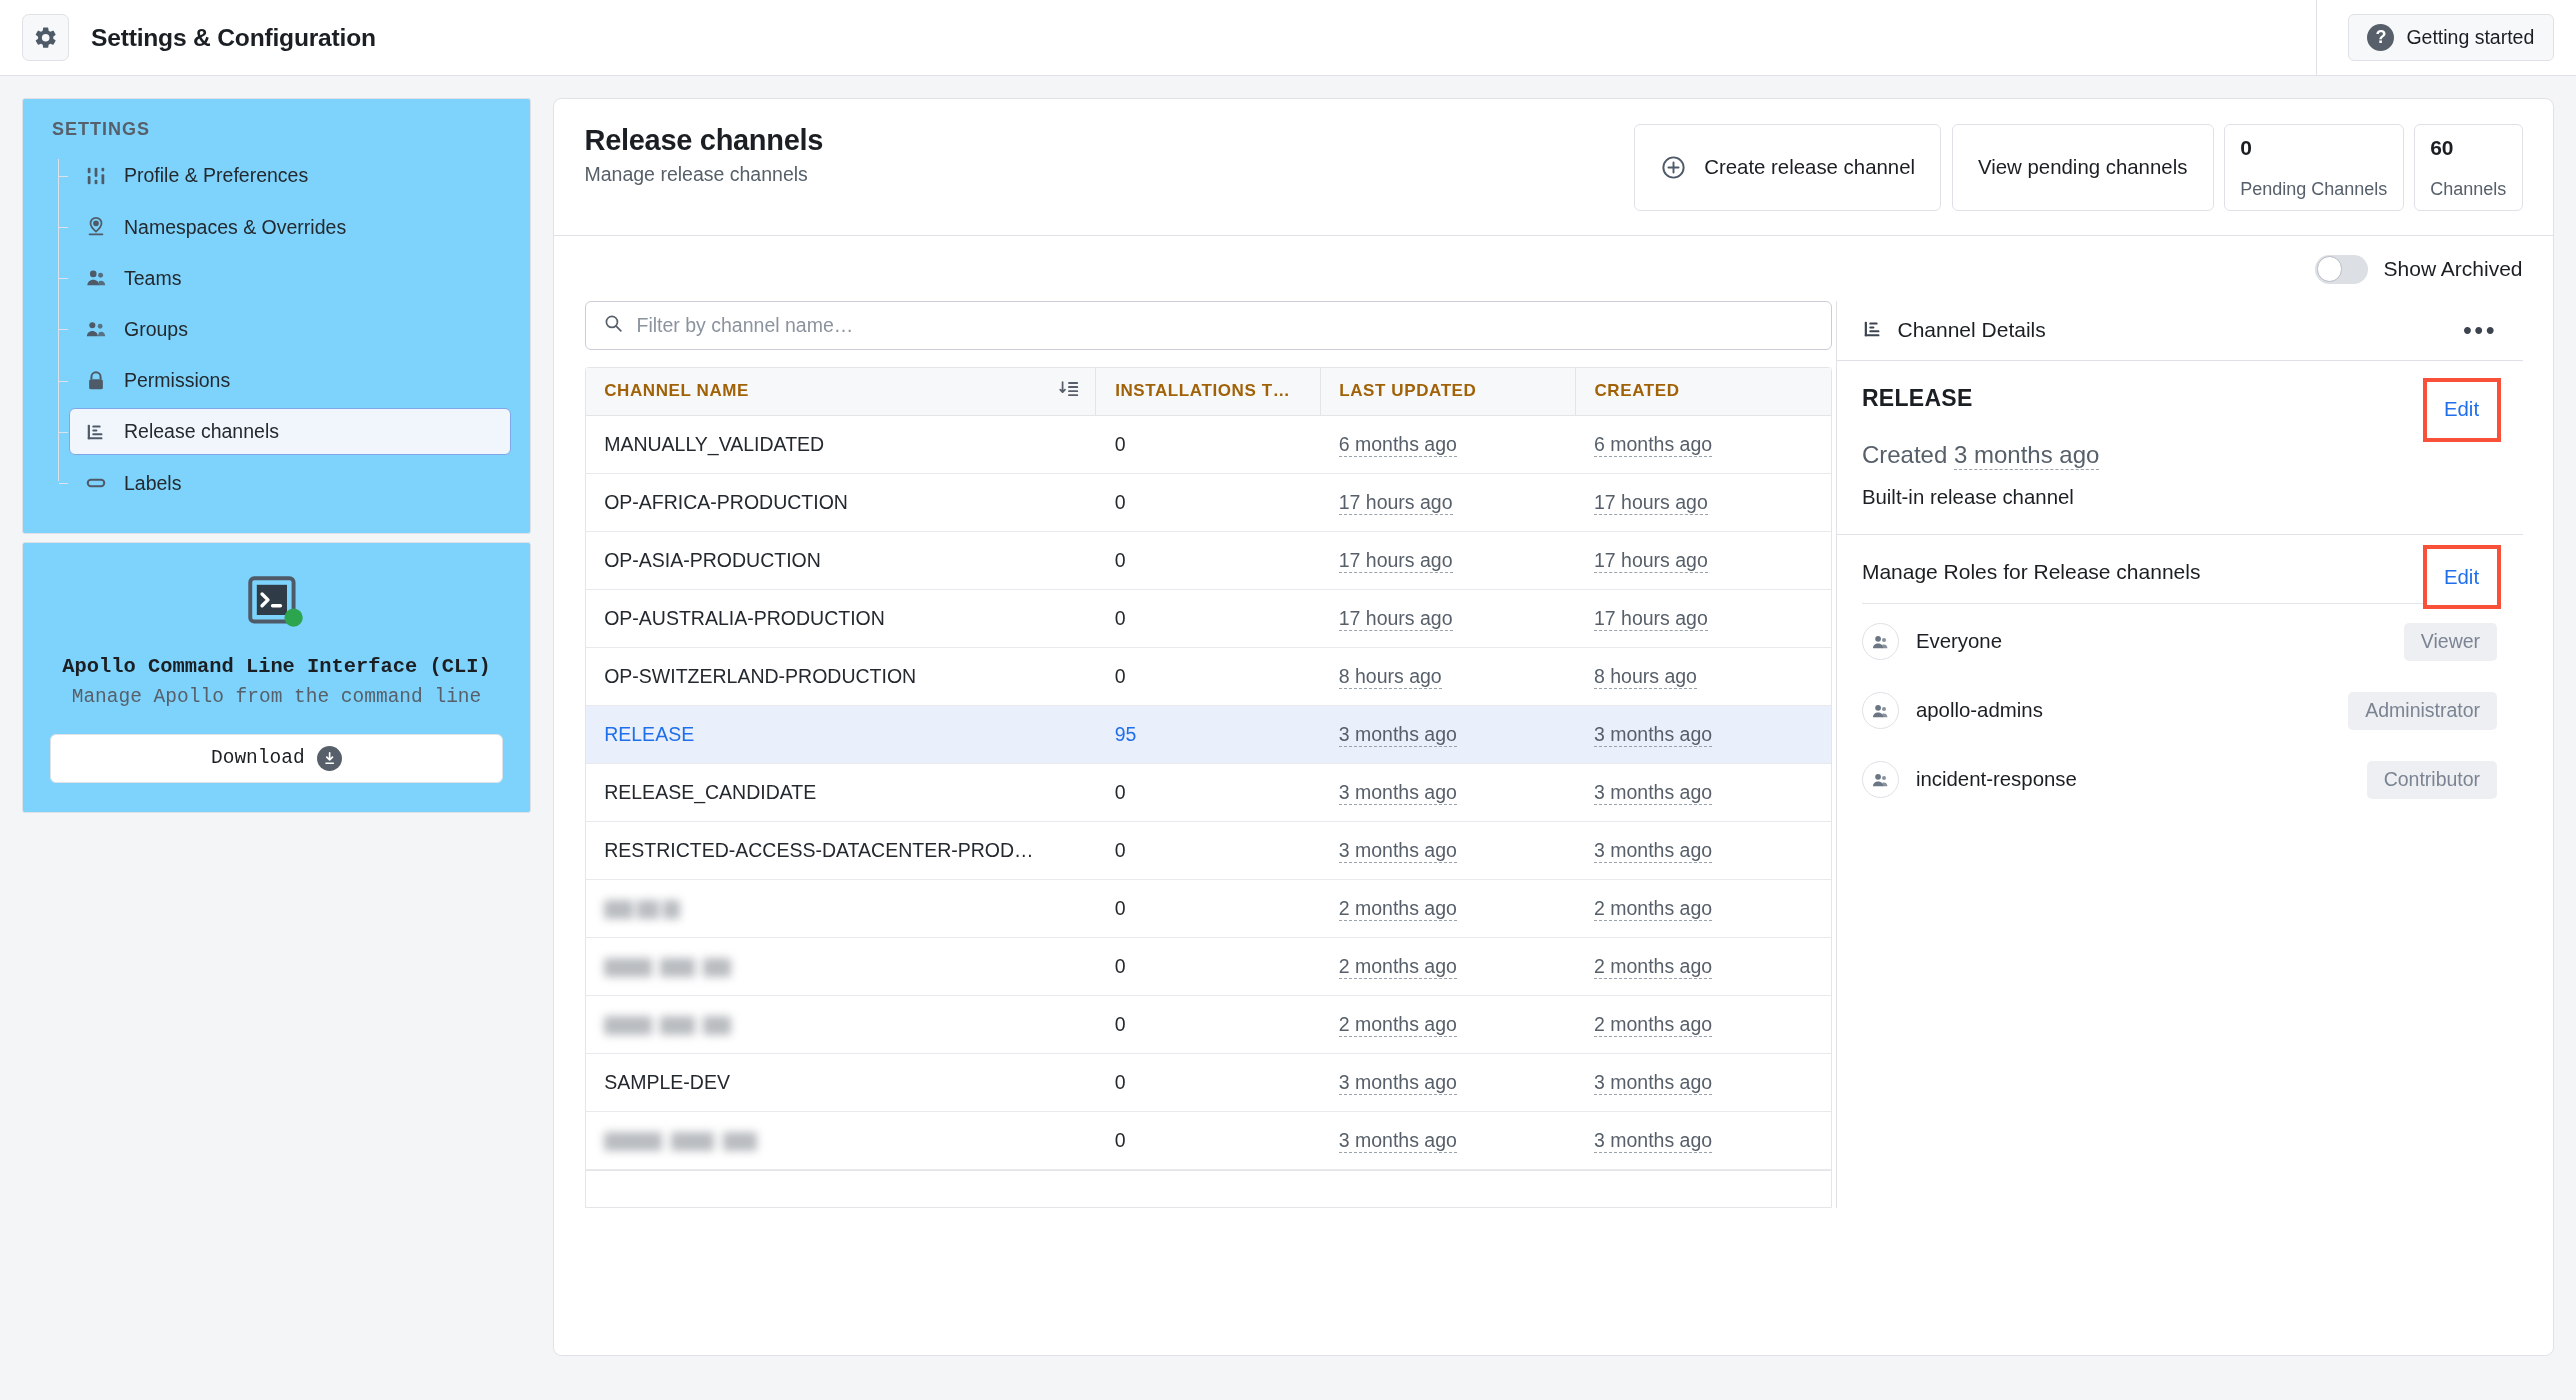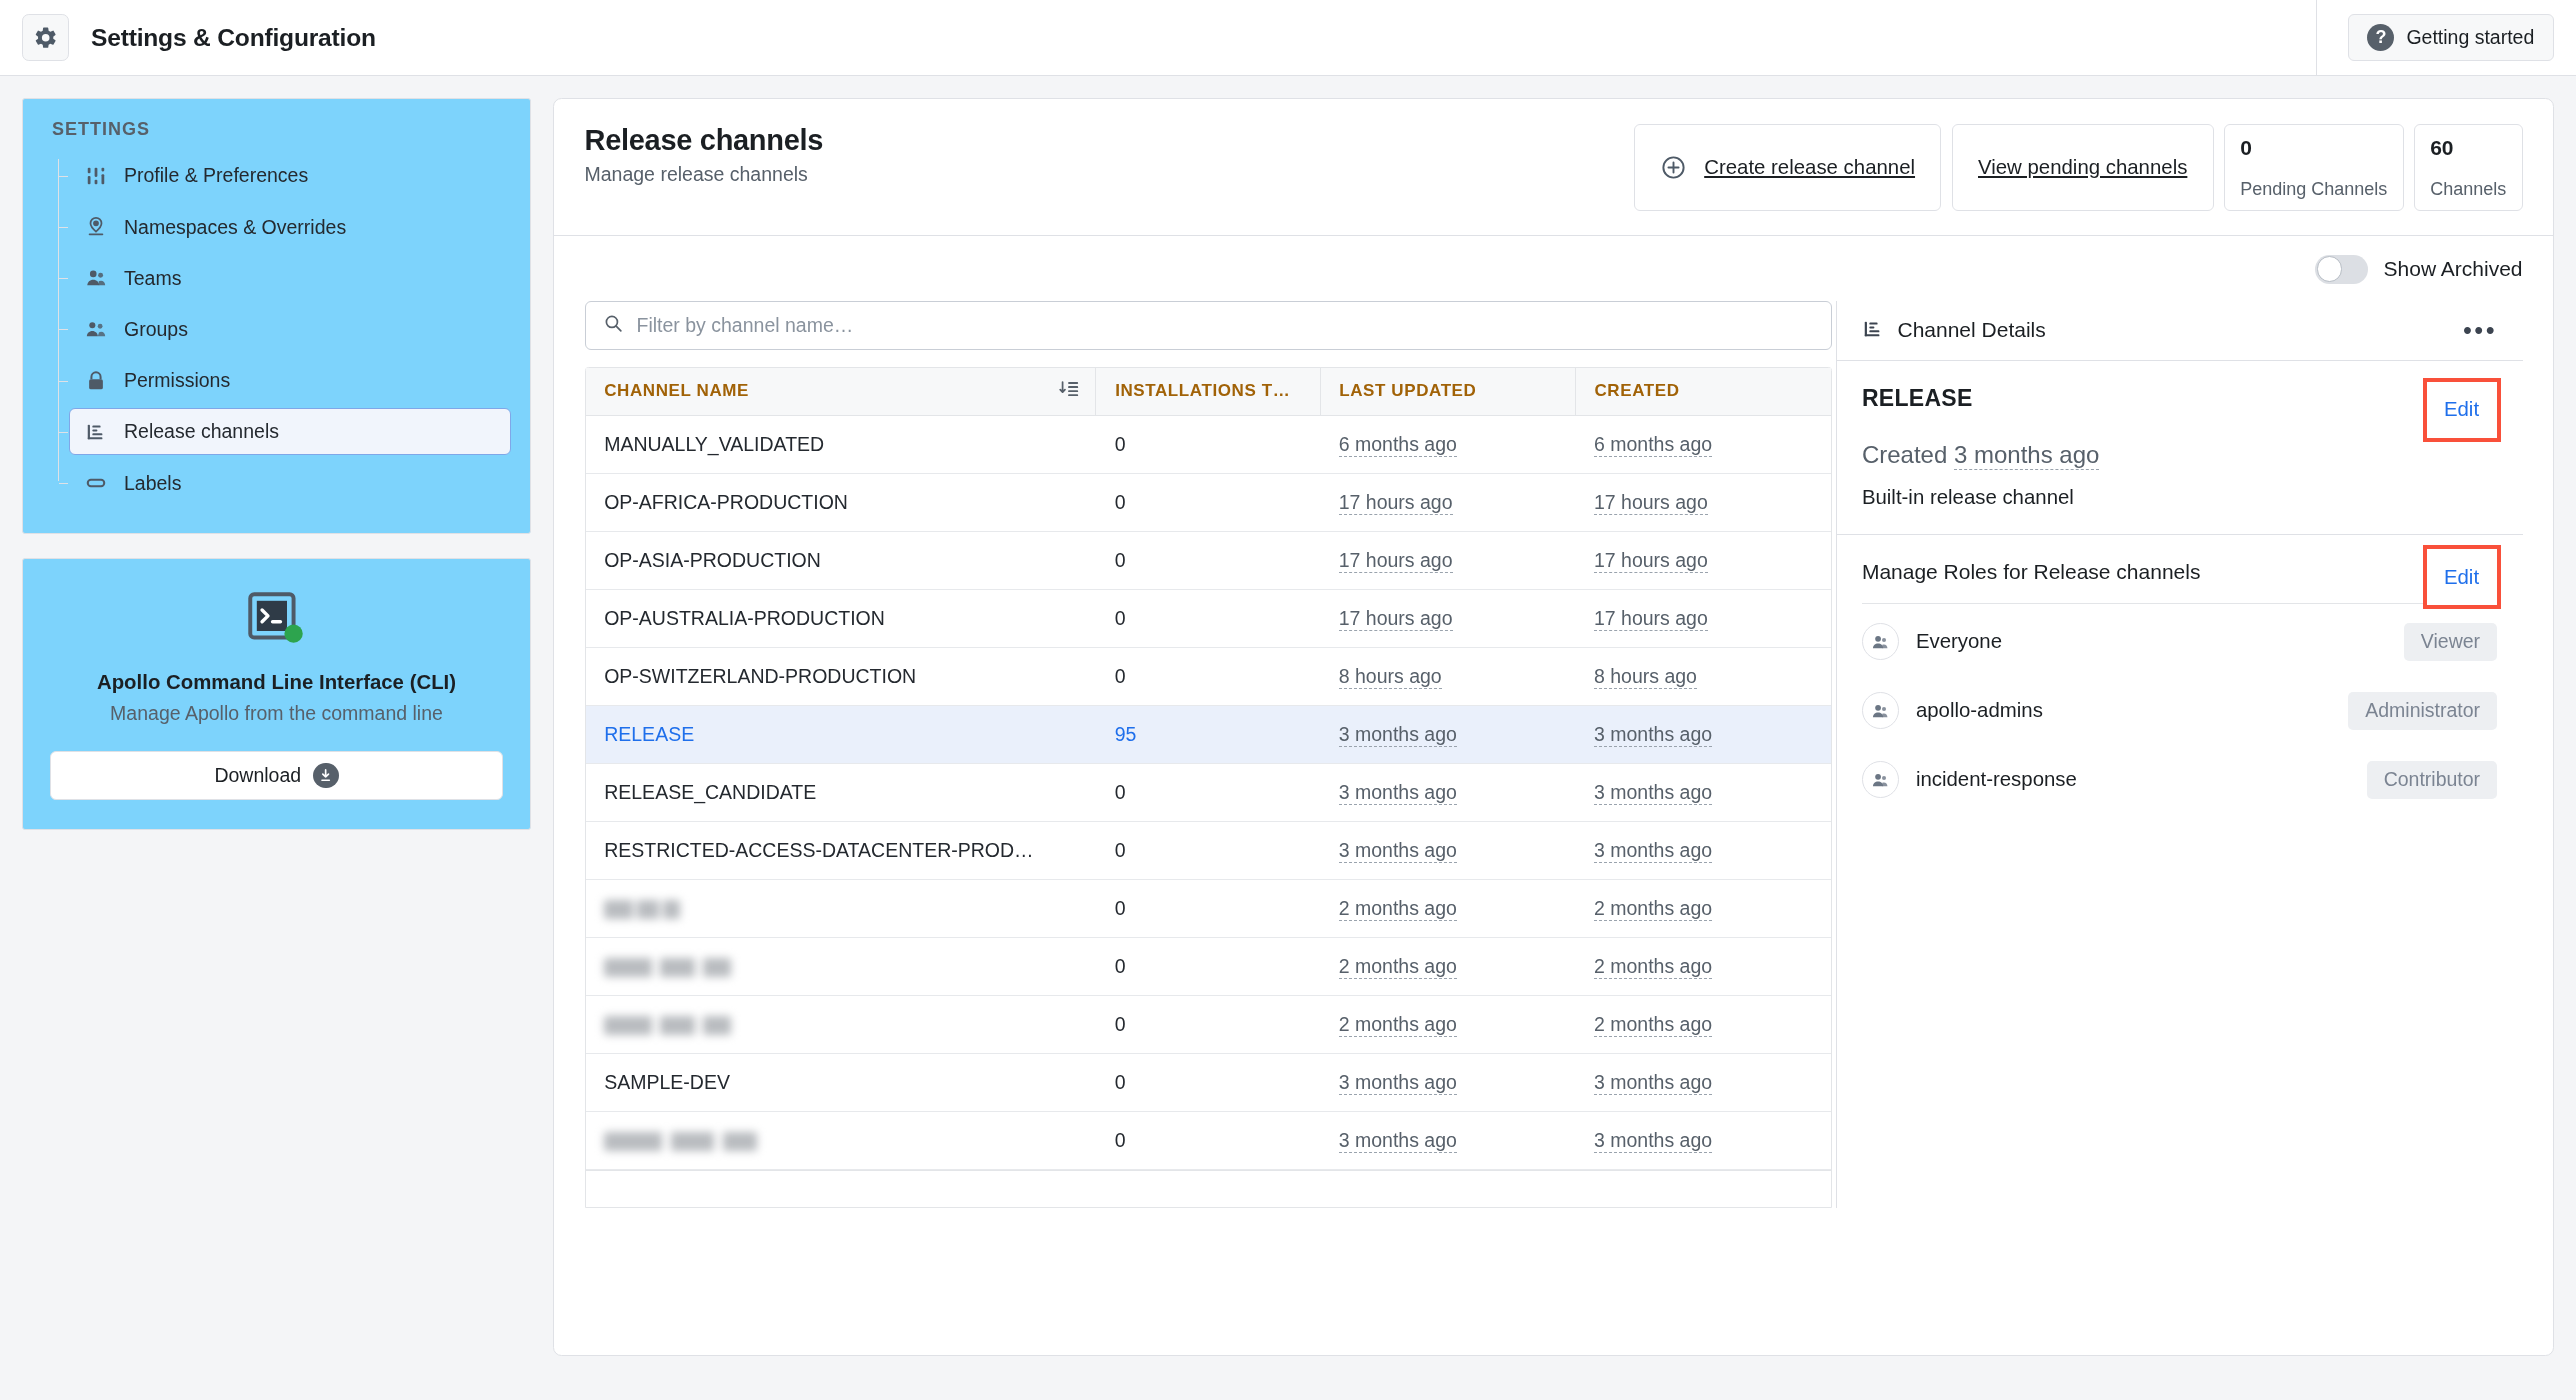--- a/index.html
+++ b/index.html
@@ -114,23 +114,24 @@
     background: #dfe1e6;
   }
   .nav-item.active {
     background: #f1f5fc;
     border: 0.8px solid #7fa7e8;
   }
   .nav-ico { width: 25.4px; height: 25.4px; flex: 0 0 25.4px; display: flex; align-items: center; justify-content: center; }
 
   
   .cli-card {
-    margin-top: 24px;
+    margin-top: 8px;
     padding: 30.5px 27px 29px 27px;
     text-align: center;
+    font-family: Liberation Mono, monospace;
   }
   .cli-icon-wrap {
     display: flex; justify-content: center;
     margin-bottom: 18.7px;
     position: relative;
   }
   .cli-title { font-size: 20.4px; font-weight: bold; margin-bottom: 8.5px; }
   .cli-sub { font-size: 19.5px; color: #57606a; margin-bottom: 25.4px; }
   .download-btn {
     border: 0.8px solid #dfe1e6;
@@ -166,21 +167,20 @@
     border: 0.8px solid #dfe1e6;
     border-radius: 6px;
     background: #fff;
     min-height: 73px;
     display: flex; align-items: center; justify-content: center;
     gap: 17px;
     padding: 0 25.4px;
     font-size: 20.4px;
     cursor: pointer;
     white-space: nowrap;
-    text-decoration: underline;
   }
   .plus-ico {
     width: 27px; height: 27px; flex: 0 0 27px;
   }
   .stat-box {
     border: 0.8px solid #dfe1e6;
     border-radius: 6px;
     background: #fff;
     min-height: 73px;
     padding: 10.2px 15.3px;

